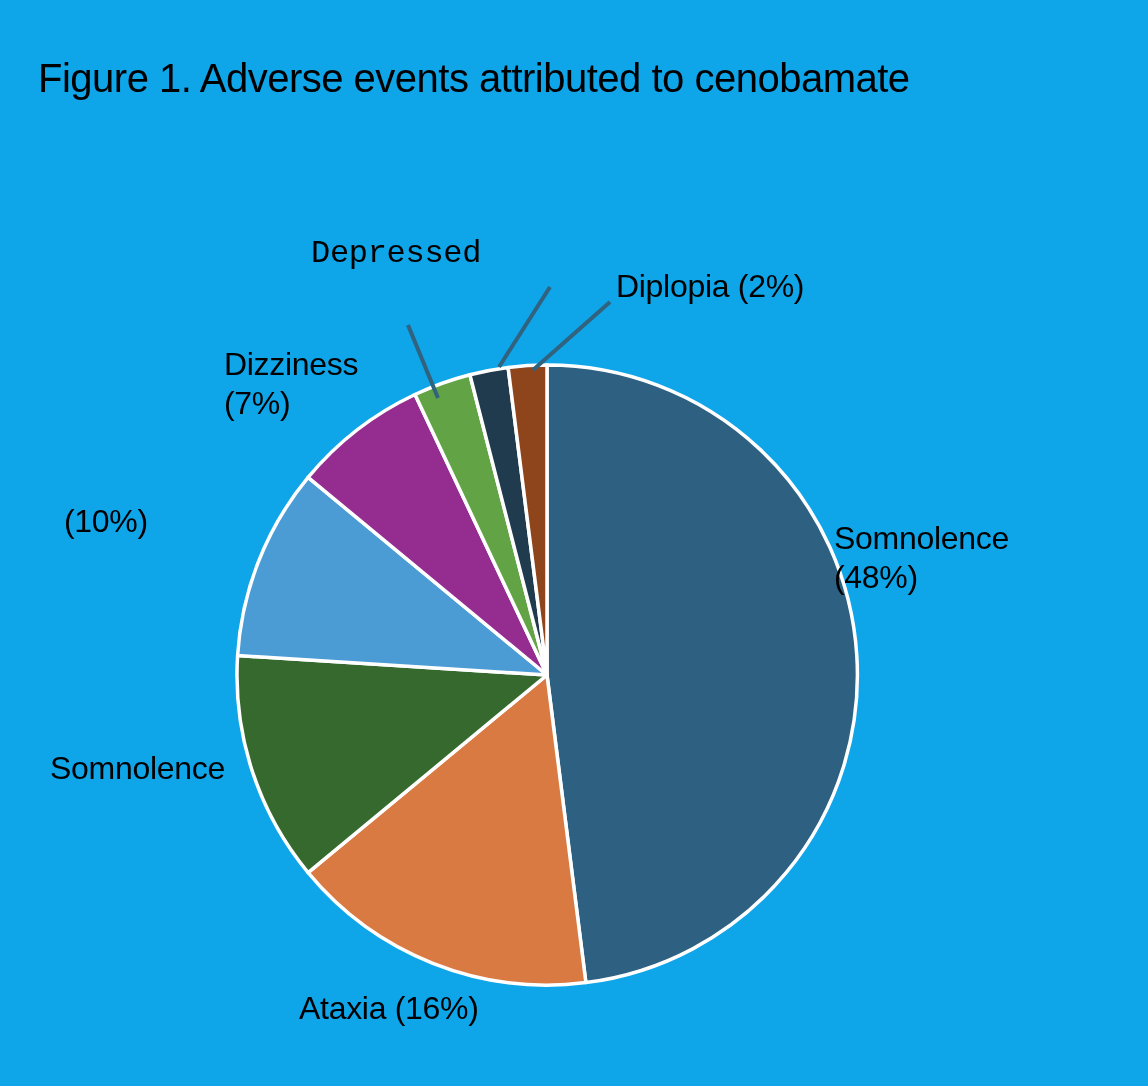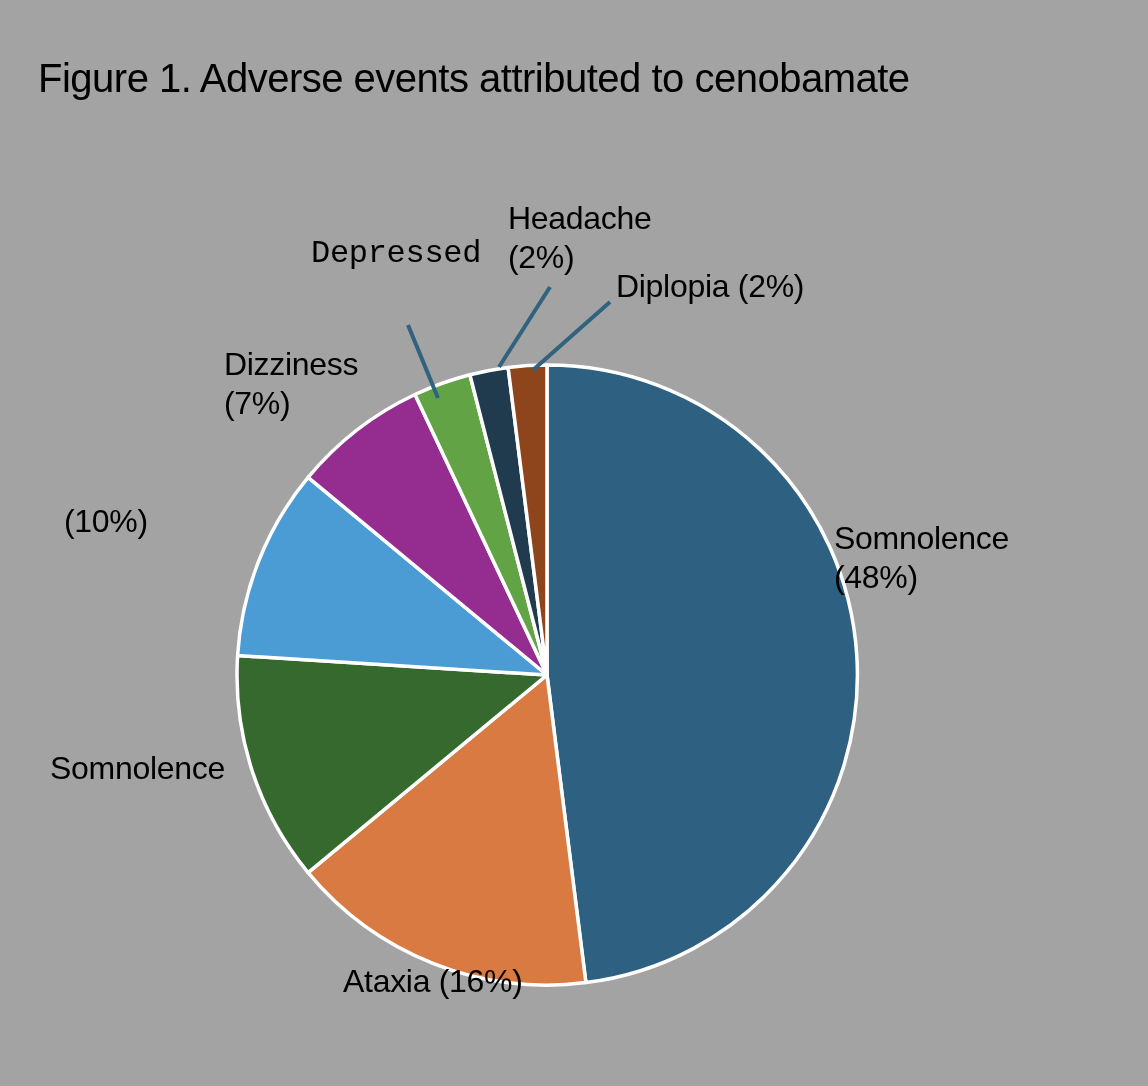--- a/index.html
+++ b/index.html
@@ -5,21 +5,21 @@
   html, body {
     margin: 0;
     padding: 0;
     background: #ffffff;
     font-family: "Liberation Sans", sans-serif;
   }
   .figure-canvas {
     position: relative;
     width: 1148px;
     height: 1086px;
-    background: #a3a3a3;
+    background: #0ea5e9;
     overflow: hidden;
   }
   .figure-title {
     position: absolute;
     left: 38px;
     top: 54px;
     font-size: 40px;
     line-height: 48px;
     color: #000000;
     white-space: nowrap;
@@ -62,21 +62,21 @@
     <line x1="408" y1="325" x2="438" y2="398" stroke-width="4" stroke="#31627E"></line>
     <line x1="550" y1="287" x2="499" y2="367" stroke-width="4" stroke="#31627E"></line>
     <line x1="610" y1="302" x2="533" y2="370" stroke-width="4" stroke="#31627E"></line>
   </svg>
 
   <div class="slice-label" style="left:834px; top:519px;">
     <div>Somnolence</div>
     <div>(48%)</div>
   </div>
 
-  <div class="slice-label" style="left:299px; top:962px;margin-left:44px;">
+  <div class="slice-label" style="left:299px; top:989px;">
     <div>Ataxia (16%)</div>
     <div></div>
   </div>
 
   <div class="slice-label" style="left:50px; top:749px;">
     <div>Somnolence</div>
   </div>
 
   <div class="slice-label" style="left:64px; top:502px;">
     <div>(10%)</div>
@@ -84,23 +84,19 @@
 
   <div class="slice-label" style="left:224px; top:345px;">
     <div>Dizziness</div>
     <div>(7%)</div>
   </div>
 
   <div class="slice-label" style="left:311px; top:234px;font-family:Liberation Mono, monospace;">
     <div>Depressed</div>
   </div>
 
-  <div class="slice-label" style="left:508px; top:199px;">
-    <div>Headache</div>
-    <div>(2%)</div>
-  </div>
 
   <div class="slice-label" style="left:616px; top:261px;margin-top:6px;">
     <div>Diplopia (2%)</div>
     <div></div>
   </div>
 
 </div>
 
 </body></html>

